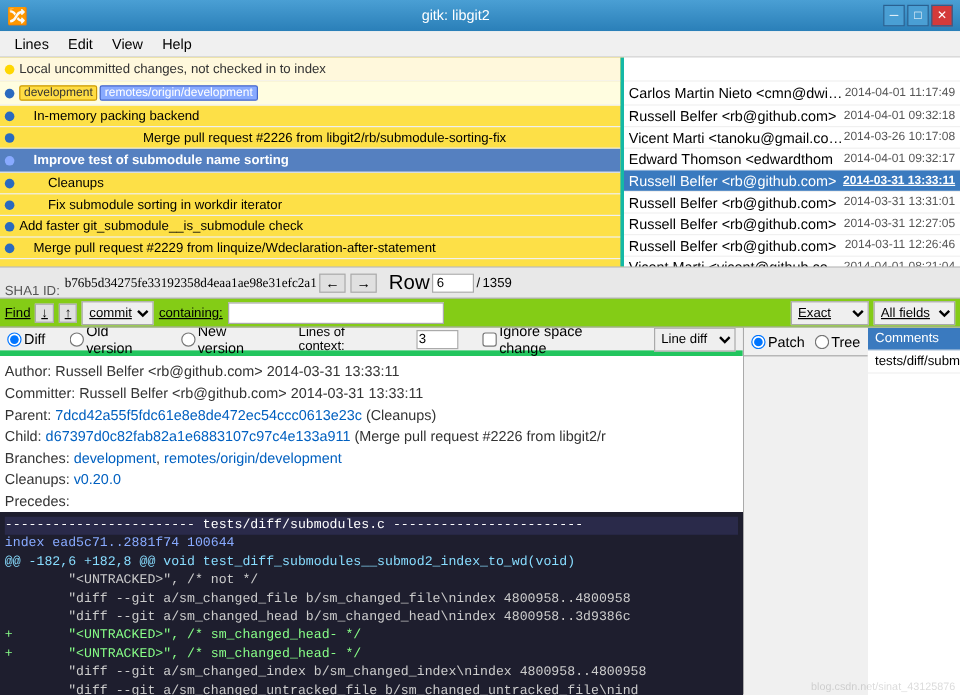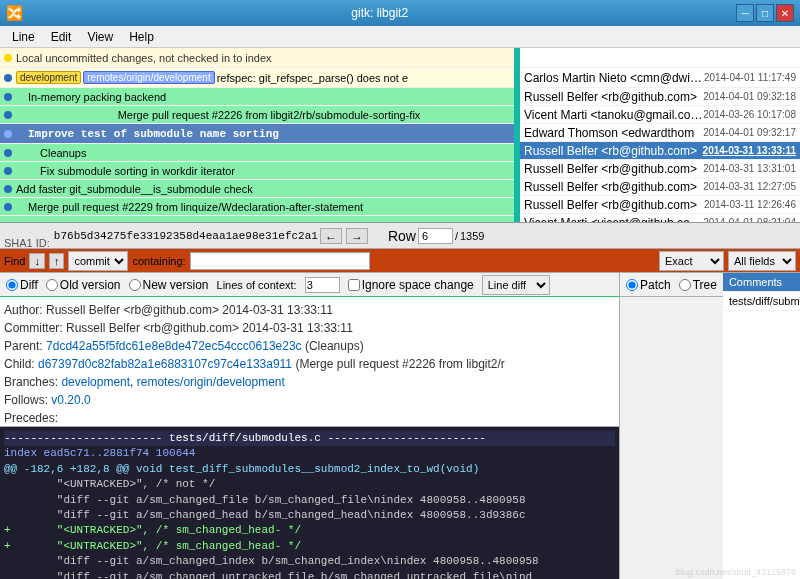--- a/index.html
+++ b/index.html
@@ -51,22 +51,22 @@
     
     .commit-area {
       display: flex;
       height: 175px;
       border-bottom: 1px solid #999;
     }
     
     .commit-graph-list {
       flex: 1;
       overflow: hidden;
-      border-right: 6px solid #14b8a6;
-      background: #86efac;
+      border-right: 3px solid #14b8a6;
+      background: #fde047;
     }
     
     .commit-meta {
       width: 280px;
       background: white;
       overflow: hidden;
     }
     
     .commit-row {
       display: flex;
@@ -106,25 +106,26 @@
       height: 26px;
       padding: 0 4px;
     }
     .sha-label { color: #555; margin-right: 4px; font-size: 11px; margin-top: 15px; }
     .sha-arrow { margin: 0 2px; cursor: pointer; }
     
     
     .find-row {
       display: flex;
       align-items: center;
-      background: #c2410c;
+      background: #84cc16;
       border-bottom: 1px solid #aaa;
       height: 24px;
       padding: 0 4px;
       gap: 4px;
+      text-decoration: underline;
     }
     .find-input { border: 1px solid #aaa; padding: 1px 3px; flex: 1; max-width: 120px; }
     .find-btn {
       border: 1px solid #aaa; background: #e0e0e0; padding: 1px 4px; cursor: pointer;
       font-size: 11px;
     }
     .combo-select { border: 1px solid #aaa; padding: 1px; font-size: 11px; height: 20px; }
     
     
     .bottom-area {
@@ -139,24 +140,24 @@
       display: flex;
       flex-direction: column;
       overflow: hidden;
       border-right: 1px solid #aaa;
     }
     
     .diff-options-row {
       display: flex;
       align-items: center;
       background: #f0f0f0;
-      border-bottom: 1px solid #22c55e;
+      border-bottom: 5px solid #22c55e;
       height: 24px;
       padding: 0 6px;
-      gap: 8px;
+      gap: 20px;
     }
     .radio-label { display: flex; align-items: center; gap: 2px; font-size: 11px; cursor: pointer; }
     
     .diff-content {
       flex: 1;
       background: #1e1e2e;
       overflow-y: auto;
       font-family: 'Courier New', monospace;
       font-size: 11px;
       color: #e0e0e0;
@@ -251,56 +252,55 @@
   <span style="font-size:14px;">🔀</span>
   <span class="title-bar-title">gitk: libgit2</span>
   <div class="title-bar-controls">
     <div class="title-bar-btn">─</div>
     <div class="title-bar-btn">□</div>
     <div class="title-bar-btn close">✕</div>
   </div>
 </div>
 
 <div class="menu-bar">
-  <div class="menu-item">Line</div>
+  <div class="menu-item">Lines</div>
   <div class="menu-item">Edit</div>
   <div class="menu-item">View</div>
   <div class="menu-item">Help</div>
 </div>
 
 <div class="main-content">
 
   <div class="commit-area">
 
     <div class="commit-graph-list" style="width:520px;">
 
       <div class="commit-row" style="background:#fff8dc; min-height:20px; align-items:center;">
         <span class="commit-dot" style="background:#ffd700;"></span>
         <span class="commit-message" style="font-size:11px; color:#333;">Local uncommitted changes, not checked in to index</span>
       </div>
 
       <div class="commit-row" style="background:#fffde0; min-height:20px;">
         <span class="commit-dot dot-blue"></span>
         <span class="tag-badge development">development</span>
         <span class="tag-badge origin">remotes/origin/development</span>
-        <span class="commit-message">refspec: git_refspec_parse() does not e</span>
       </div>
 
       <div class="commit-row">
         <span class="commit-dot dot-blue"></span>
         <span class="commit-message" style="padding-left:12px;">In-memory packing backend</span>
       </div>
       <div class="commit-row">
         <span class="commit-dot dot-blue"></span>
         <span class="commit-message" style="padding-left:12px;text-align:center;">Merge pull request #2226 from libgit2/rb/submodule-sorting-fix</span>
       </div>
 
       <div class="commit-row" style="background:#5580c0; min-height:20px;">
         <span class="commit-dot" style="background:#88aaff;"></span>
-        <span class="commit-message" style="color:white; font-weight:bold; padding-left:12px;font-family:Liberation Mono, monospace;">Improve test of submodule name sorting</span>
+        <span class="commit-message" style="color:white; font-weight:bold; padding-left:12px;">Improve test of submodule name sorting</span>
       </div>
       <div class="commit-row">
         <span class="commit-dot dot-blue"></span>
         <span class="commit-message" style="padding-left:24px;">Cleanups</span>
       </div>
       <div class="commit-row">
         <span class="commit-dot dot-blue"></span>
         <span class="commit-message" style="padding-left:24px;">Fix submodule sorting in workdir iterator</span>
       </div>
       <div class="commit-row">
@@ -352,24 +352,24 @@
       <div class="meta-row">
         <span class="meta-author">Vicent Marti &lt;vicent@github.com&gt;</span>
         <span class="meta-date">2014-04-01 08:21:04</span>
       </div>
 
     </div>
   </div>
 
   <div class="sha-row">
     <span class="sha-label">SHA1 ID:</span>
-    <span style="font-family:Liberation Mono, monospace; font-size:11px;">b76b5d34275fe33192358d4eaa1ae98e31efc2a1</span>
+    <span style="font-family:Liberation Serif, serif; font-size:11px;">b76b5d34275fe33192358d4eaa1ae98e31efc2a1</span>
     <button class="sha-arrow" style="border:1px solid #aaa; background:#e0e0e0; padding:0 4px; cursor:pointer;">←</button>
     <button class="sha-arrow" style="border:1px solid #aaa; background:#e0e0e0; padding:0 4px; cursor:pointer;">→</button>
-    <span style="margin-left:18px; font-size:14px;">Row</span>
+    <span style="margin-left:8px; font-size:17px;">Row</span>
     <input type="text" value="6" style="width: 35px; border: 1px solid rgb(170, 170, 170); padding: 1px 3px; font-size: 11px; margin: 0px 2px;">
     <span style="font-size:11px;">/</span>
     <span style="font-size:11px; margin-left:2px;">1359</span>
   </div>
 
   <div class="find-row">
     <span style="font-size:11px;">Find</span>
     <button class="find-btn">↓</button>
     <button class="find-btn">↑</button>
     <select class="combo-select">
@@ -431,21 +431,21 @@
           <span>Child: </span>
           <a class="diff-link">d67397d0c82fab82a1e6883107c97c4e133a911</a>
           <span>(Merge pull request #2226 from libgit2/r</span>
         </div>
         <div class="diff-author">
           <span>Branches: </span>
           <a class="diff-link">development</a><span>, </span>
           <a class="diff-link">remotes/origin/development</a>
         </div>
         <div class="diff-author">
-          <span>Follows: </span>
+          <span>Cleanups: </span>
           <a class="diff-link">v0.20.0</a>
         </div>
         <div class="diff-author">Precedes:</div>
 
       </div>
 
       <div class="diff-content scrollbar-thin" style="overflow-y:scroll;">
         <div class="diff-line file-header" style="color:#ffffff; font-size:11px;">------------------------ tests/diff/submodules.c ------------------------</div>
         <div class="diff-line header">index ead5c71..2881f74 100644</div>
         <div class="diff-line hunk">@@ -182,6 +182,8 @@ void test_diff_submodules__submod2_index_to_wd(void)</div>

